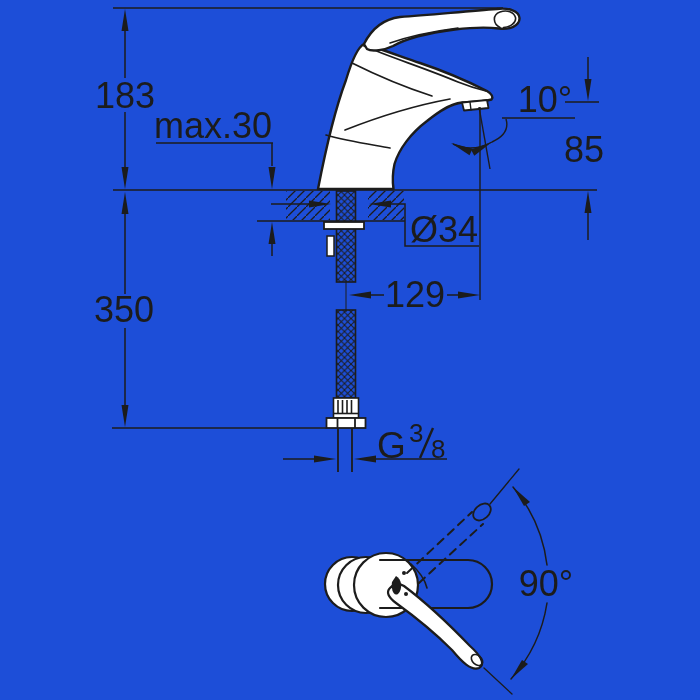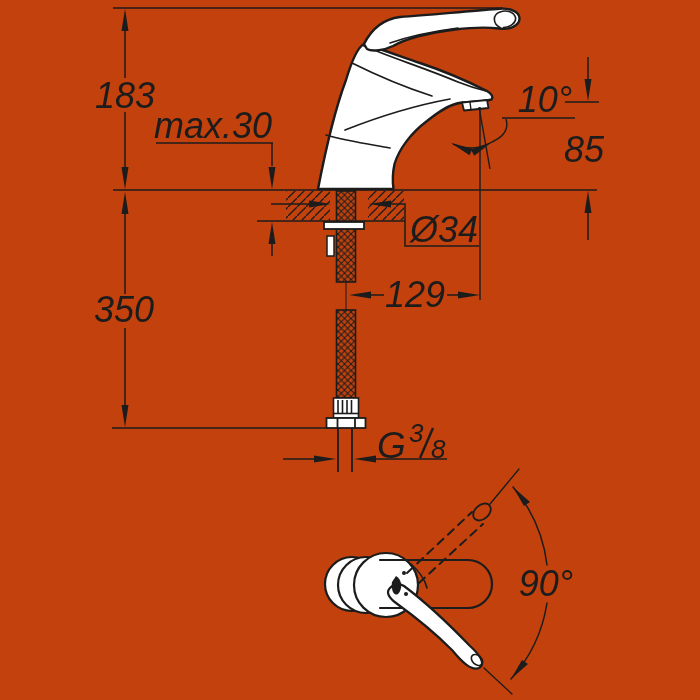--- a/index.html
+++ b/index.html
@@ -1,16 +1,16 @@
 <!DOCTYPE html>
 <html><head>
 <meta charset="utf-8">
 <style>
   html,body{margin:0;padding:0;background:#fff;}
-  .stage{width:700px;height:700px;background:#c2410c;position:relative;overflow:hidden;font-style:italic;}
+  .stage{width:700px;height:700px;background:#1d4ed8;position:relative;overflow:hidden;}
   svg{display:block;}
   text{font-family:"Liberation Sans","DejaVu Sans",sans-serif;fill:#1c1c1c;}
   .dim{font-size:36px;}
   .dimG{font-size:37px;}
   .dimS{font-size:26px;}
 </style>
 </head>
 <body>
 
 <div class="stage">

